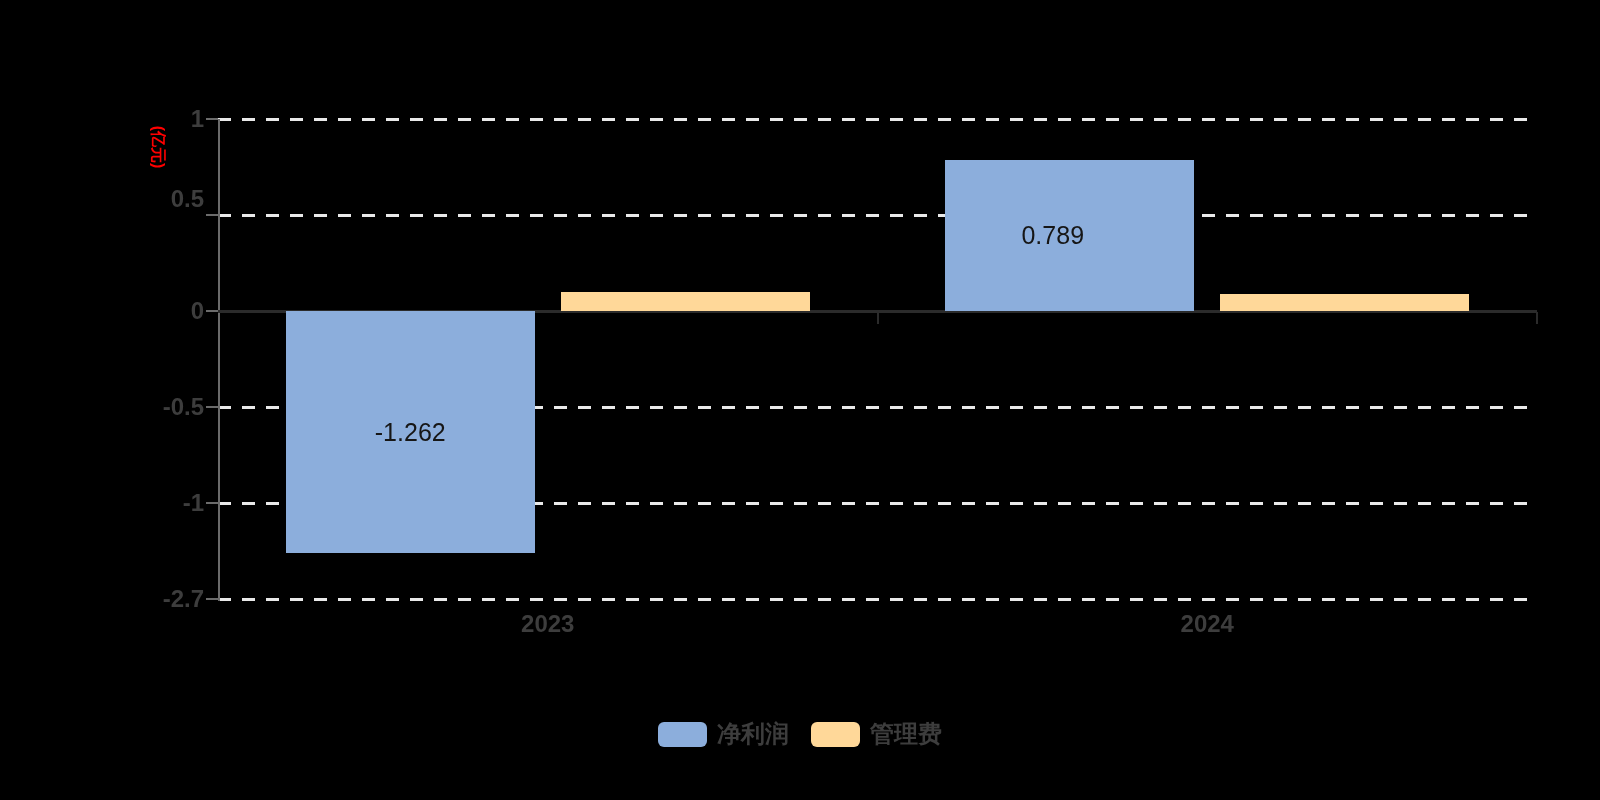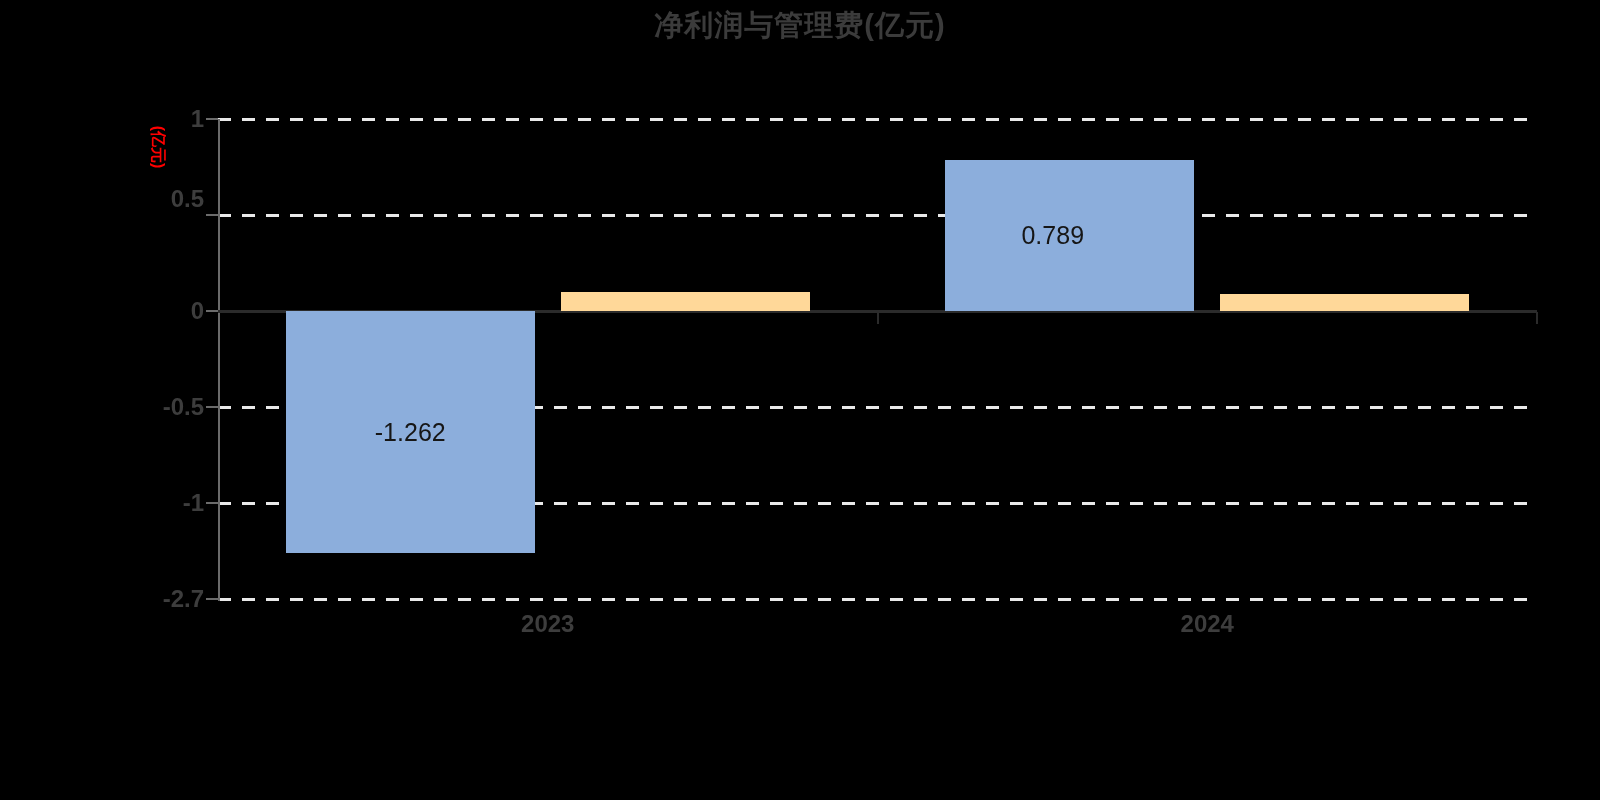--- a/index.html
+++ b/index.html
@@ -46,21 +46,20 @@
   .legend-label{font-size:24px;font-weight:bold;color:#3D3D3D;}
   .footer-note{
     position:absolute;left:0;top:770px;width:100%;text-align:center;
     font-size:19px;font-weight:bold;color:#B8860B;
   }
 </style>
 </head>
 <body>
 
 <div id="canvas">
-  <div class="chart-title">净利润与管理费(亿元)</div>
   <div class="y-unit">(亿元)</div>
   <div id="plot">
       <div class="gridline" style="left: 218px; width: 1319px; top: 118px;"></div>
       <div class="y-tick" style="left: 206px; top: 118px;"></div>
       <div class="y-tick-label" style="left: 124px; top: 106px;">1</div>
       <div class="gridline" style="left: 218px; width: 1319px; top: 214px;"></div>
       <div class="y-tick" style="left: 206px; top: 214px;"></div>
       <div class="y-tick-label" style="left: 124px; top: 186px;">0.5</div>
       <div class="y-tick" style="left: 206px; top: 310px;"></div>
       <div class="y-tick-label" style="left: 124px; top: 298px;">0</div>
@@ -79,13 +78,23 @@
       <div class="x-tick" style="left: 1536px; top: 312px;"></div>
       <div class="bar" style="left: 285.75px; top: 311px; width: 249px; height: 242.304px; background: rgb(140, 174, 220);"></div>
       <div class="bar-value-label" style="left: 285.75px; width: 249px; top: 418.152px;">-1.262</div>
       <div class="bar" style="left: 560.75px; top: 291.8px; width: 249px; height: 19.2px; background: rgb(255, 216, 153);"></div>
       <div class="x-label" style="left: 447.75px; width: 200px; top: 610px;">2023</div>
       <div class="bar" style="left: 945.25px; top: 159.512px; width: 249px; height: 151.488px; background: rgb(140, 174, 220);"></div>
       <div class="bar-value-label" style="left: 945.25px; width: 215px; top: 221.256px;">0.789</div>
       <div class="bar" style="left: 1220.25px; top: 293.72px; width: 249px; height: 17.28px; background: rgb(255, 216, 153);"></div>
       <div class="x-label" style="left: 1107.25px; width: 200px; top: 610px;">2024</div>
     </div>
+  <div class="legend" id="legend">
+      <div class="legend-item">
+        <div class="legend-swatch" style="background: rgb(140, 174, 220);"></div>
+        <div class="legend-label">净利润</div>
+      </div>
+      <div class="legend-item">
+        <div class="legend-swatch" style="background: rgb(255, 216, 153);"></div>
+        <div class="legend-label">管理费</div>
+      </div>
+    </div>
 </div>
 
 </body></html>

